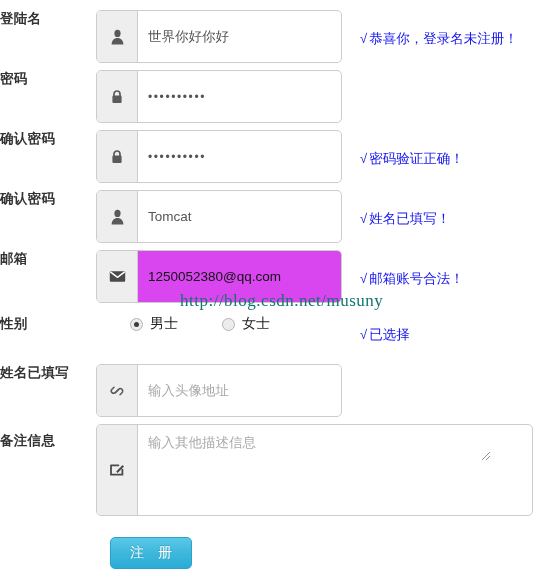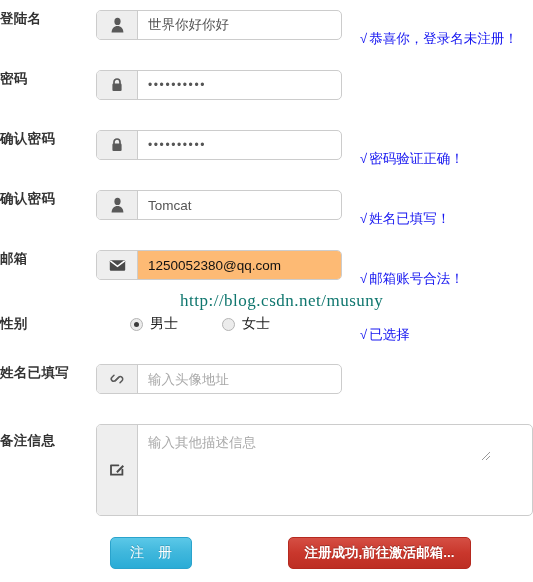--- a/index.html
+++ b/index.html
@@ -46,21 +46,21 @@
   .control {
     margin-left: 8px;
     display: flex;
     align-items: stretch;
   }
 
   .input-group {
     display: flex;
     align-items: stretch;
     width: 246px;
-    height: 30px;
+    height: 53px;
     border: 1px solid #cccccc;
     border-radius: 5px;
     box-sizing: border-box;
     background: #ffffff;
     overflow: hidden;
   }
 
   .addon {
     width: 41px;
     flex: 0 0 41px;
@@ -91,21 +91,21 @@
     font-size: 12px;
     letter-spacing: 1.6px;
     color: #555;
   }
 
   .field.filled { color: #555555; }
 
   
   .input-group.autofill { }
   .input-group.autofill .field {
-    background: #fdba74;
+    background: #d946ef;
     color: #111111;
     font-size: 13.5px;
   }
 
   
   .msg {
     position: absolute;
     font-size: 13.5px;
     color: #1414f0;
     white-space: nowrap;
@@ -386,15 +386,14 @@
     </div>
     <svg class="resize-grip" viewBox="0 0 10 10">
       <g stroke="#999" stroke-width="1">
         <line x1="9" y1="1" x2="1" y2="9"></line>
         <line x1="9" y1="5" x2="5" y2="9"></line>
       </g>
     </svg>
   </div>
 
   <button class="btn btn-register">注 册</button>
-  <button class="btn btn-status">注册成功,前往激活邮箱...</button>
 
 </div>
 
 </body></html>

